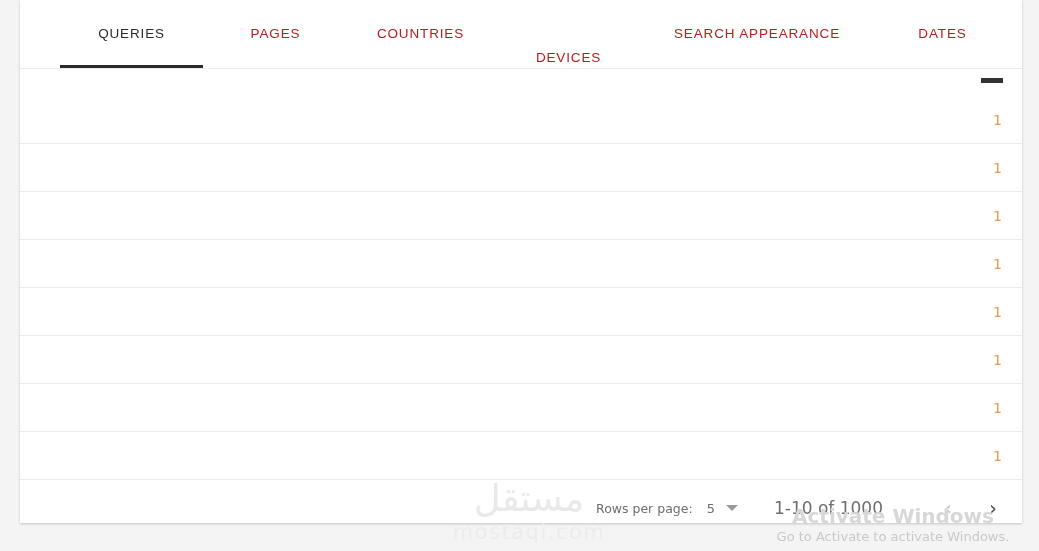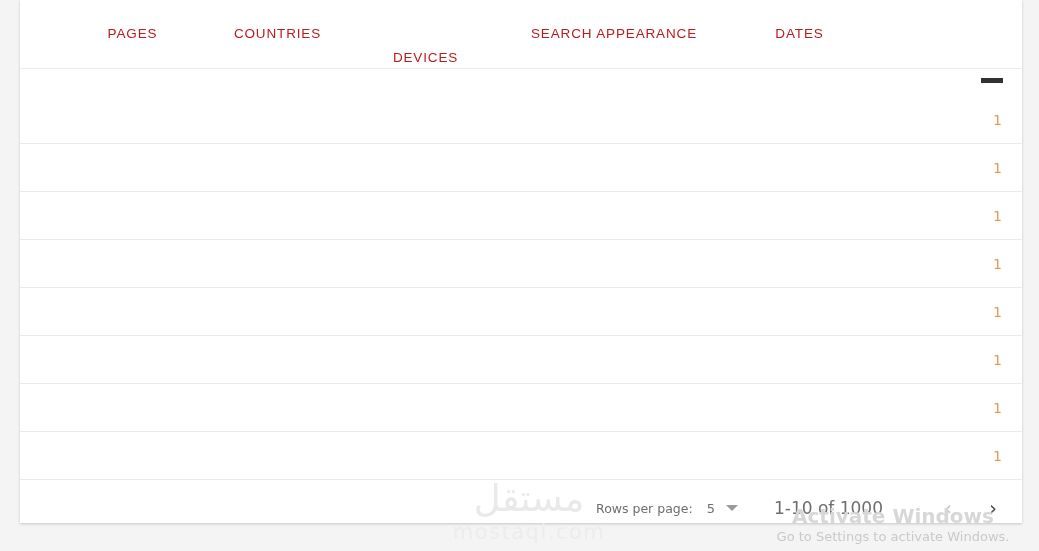--- a/index.html
+++ b/index.html
@@ -214,20 +214,21 @@
   }
   #prev-page-button { color: #c2c2c2; margin-right: 19px; }
   #next-page-button { color: #4a4a4a; }
 </style>
 </head>
 <body>
 
 <div id="report-card">
 
   <div id="tab-bar">
+    <div class="tab active" id="tab-queries">QUERIES</div>
     <div class="tab" id="tab-pages">PAGES</div>
     <div class="tab" id="tab-countries">COUNTRIES</div>
     <div class="tab" id="tab-devices">DEVICES</div>
     <div class="tab" id="tab-search-appearance">SEARCH APPEARANCE</div>
     <div class="tab" id="tab-dates">DATES</div>
   </div>
 
   <div id="results-table">
 
     <div id="table-header">
@@ -294,14 +295,14 @@
 
 </div>
 
 <div id="mostaqil-watermark">
   <div class="wm-arabic">مستقل</div>
   <div class="wm-latin">mostaqi.com</div>
 </div>
 
 <div id="windows-activation">
   <div class="wa-title">Activate Windows</div>
-  <div class="wa-sub">Go to Settings to activate Windows.</div>
+  <div class="wa-sub">Go to Activate to activate Windows.</div>
 </div>
 
 </body></html>

